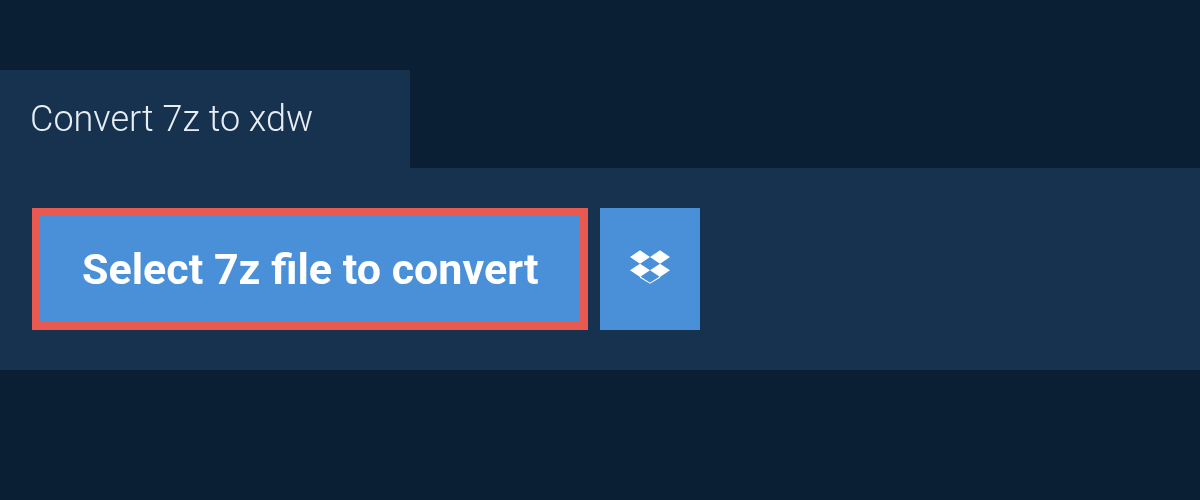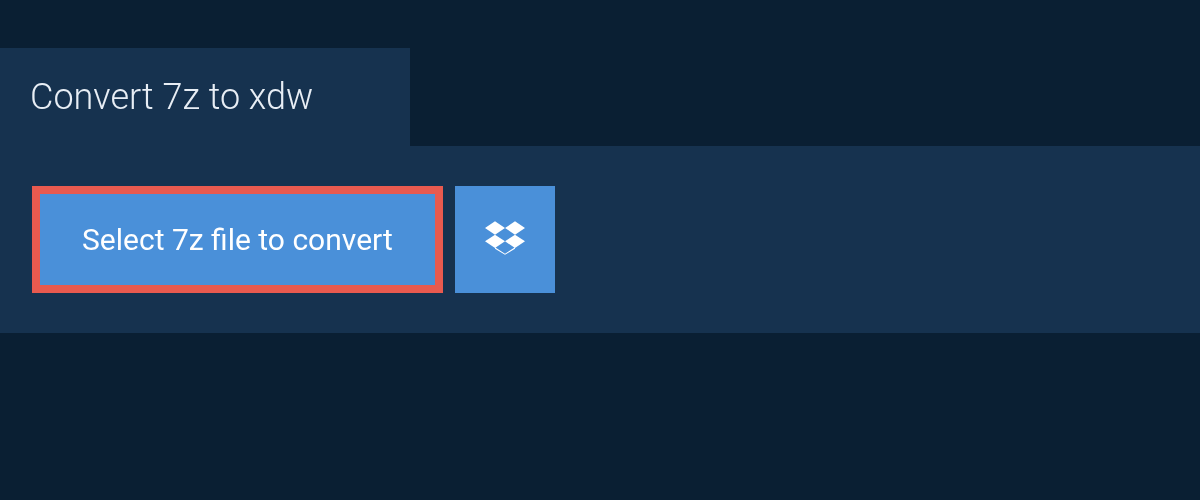--- a/index.html
+++ b/index.html
@@ -15,37 +15,37 @@
       overflow: hidden;
     }
     .tab-header {
       background: #16324f;
       color: #e8eef5;
       font-size: 36px;
       font-weight: 300;
       padding: 28px 32px 28px 30px;
       display: inline-block;
       width: 410px;
-      margin-top: 48px;
+      margin-top: 70px;
     }
     .panel {
       background: #16324f;
       padding: 40px 32px 40px 32px;
     }
     .button-row {
       display: flex;
       gap: 12px;
       align-items: stretch;
     }
     .select-button {
       background: #4a90d9;
       border: 8px solid #e85a4f;
       color: #ffffff;
-      font-size: 30px;
-      font-weight: 400;
+      font-size: 43px;
+      font-weight: 700;
       padding: 28px 42px;
       cursor: pointer;
       display: flex;
       align-items: center;
       justify-content: center;
       white-space: nowrap;
     }
     .dropbox-button {
       background: #4a90d9;
       color: #ffffff;

